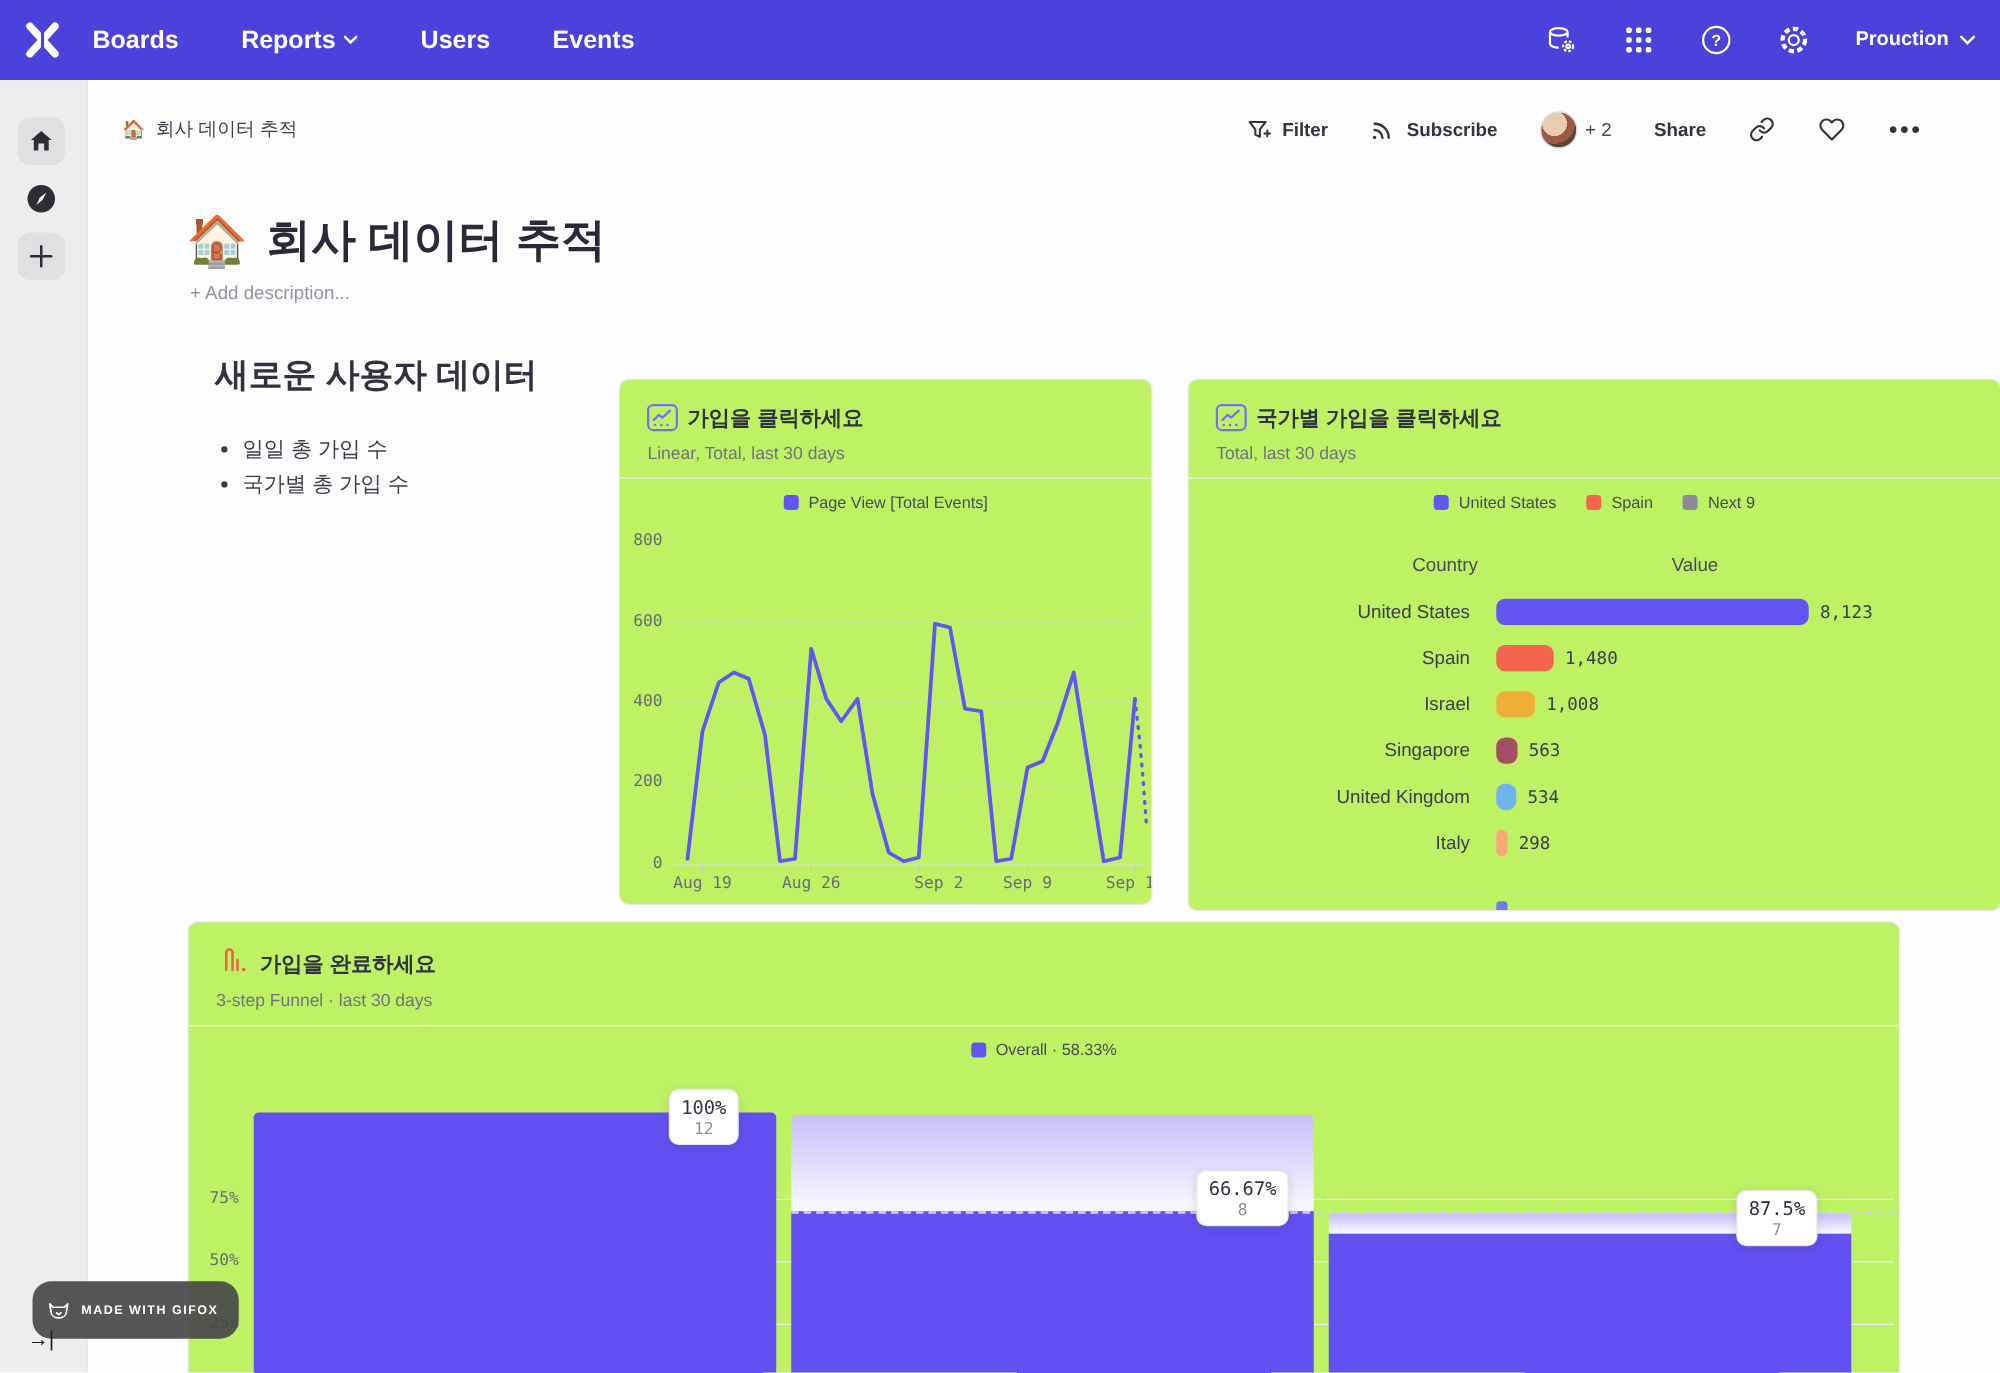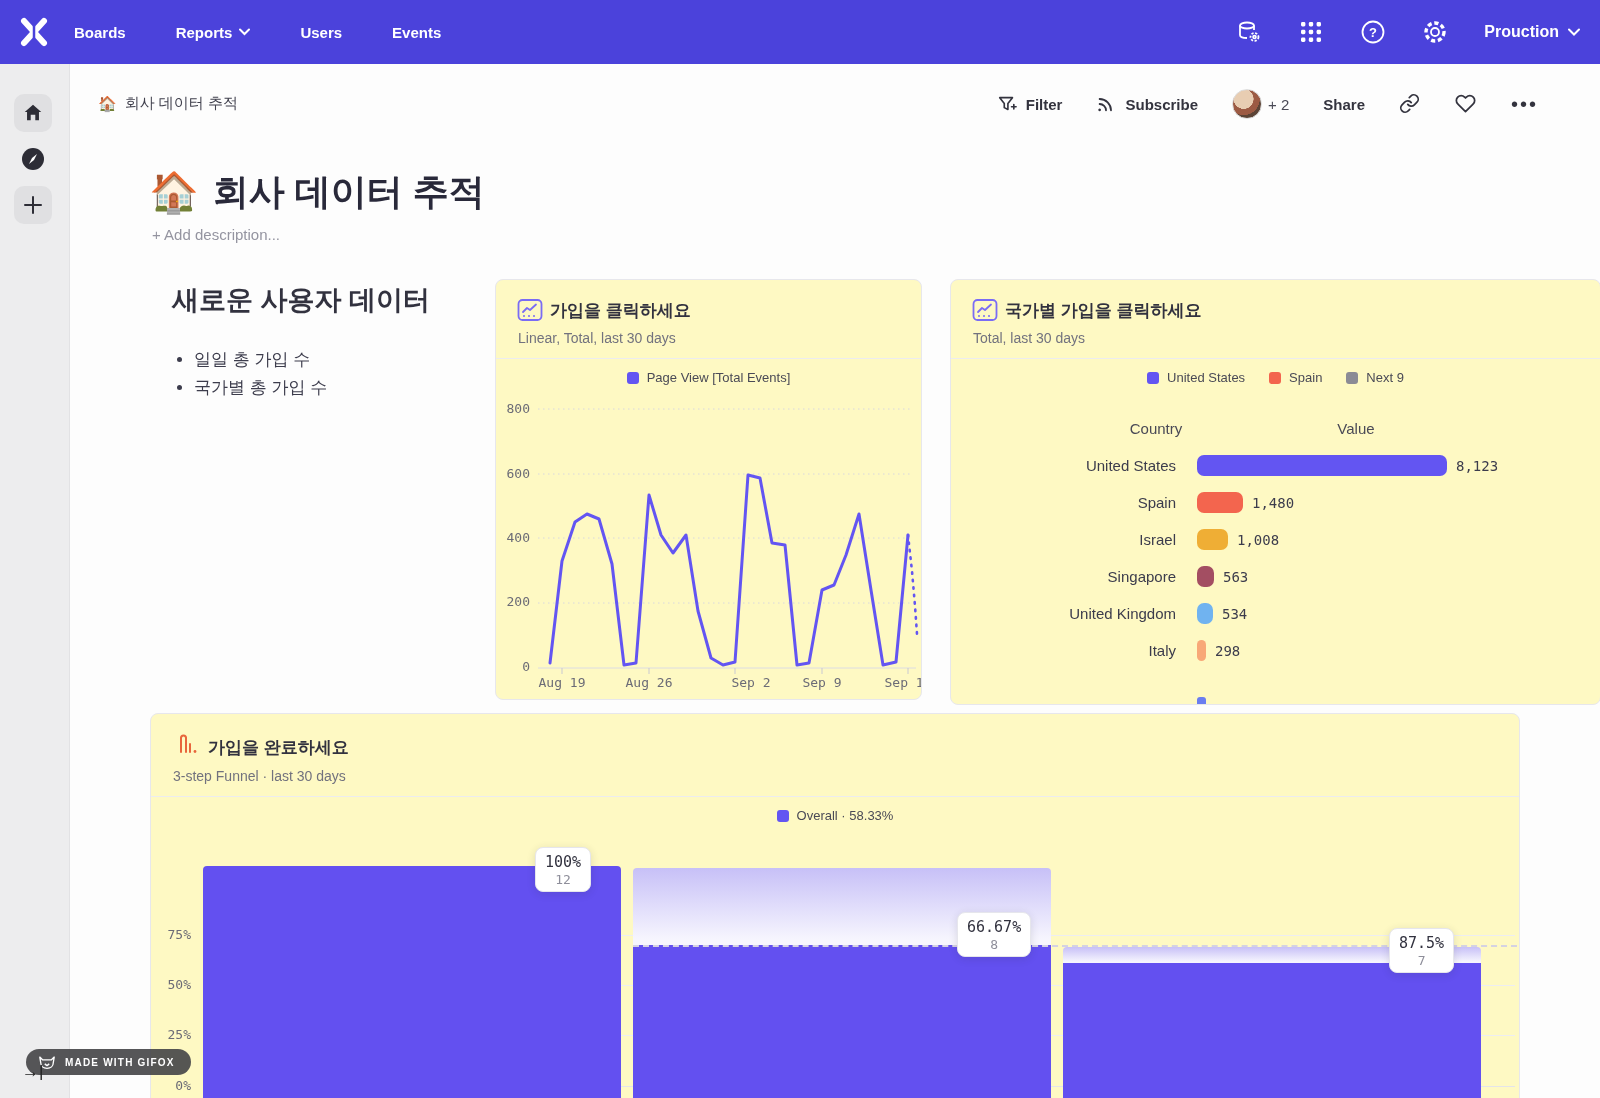--- a/index.html
+++ b/index.html
@@ -3,21 +3,21 @@
 <meta charset="utf-8">
 <style>
   * { margin:0; padding:0; box-sizing:border-box; }
   html,body { width:1600px; height:1098px; overflow:hidden; }
   body { font-family:"Liberation Sans", sans-serif; background:#fdfdfd; position:relative; color:#32323f; }
   .mono { font-family:"DejaVu Sans Mono", monospace; }
 
   
   .topbar { position:absolute; left:0; top:0; width:1600px; height:64px; background:#4B42DB; display:flex; align-items:center; z-index:30; }
   .logo { position:absolute; left:18px; top:16px; width:32px; height:32px; }
-  .nav-item { color:#fff; font-size:15px; font-weight:600; margin-left:50px; cursor:pointer; display:flex; align-items:center; gap:7px; }
+  .nav-item { color:#fff; font-size:20px; font-weight:600; margin-left:50px; cursor:pointer; display:flex; align-items:center; gap:7px; }
   .nav-item:first-of-type { margin-left:74px; }
   .searchbox { position:absolute; left:530px; top:10px; width:576px; height:44px; background:#443CC6; border-radius:10px; display:flex; align-items:center; padding-left:16px; }
   .searchbox input { background:transparent; border:none; outline:none; color:#fff; font-size:16px; margin-left:12px; width:480px; font-family:"Liberation Sans",sans-serif; }
   .searchbox input::placeholder { color:#d9d5ff; opacity:1; }
   .top-icons { position:absolute; right:20px; top:0; height:64px; display:flex; align-items:center; gap:36px; }
   .top-icon { width:26px; height:26px; color:#fff; cursor:pointer; display:flex; align-items:center; justify-content:center; }
   .project { color:#fff; font-size:16px; font-weight:600; display:flex; align-items:center; gap:9px; cursor:pointer; }
 
   
   .rail { position:absolute; left:0; top:64px; width:70px; height:1034px; background:#ededee; border-right:1px solid #e2e2e4; z-index:20; }
@@ -38,21 +38,21 @@
   .page-title { position:absolute; left:149px; top:168px; font-size:36px; font-weight:700; color:#29293a; display:flex; align-items:center; gap:14px; }
   .page-title .emoji { font-size:40px; }
   .add-desc { position:absolute; left:152px; top:226px; font-size:15px; color:#9494a0; cursor:text; }
 
   
   .text-tile { position:absolute; left:172px; top:282px; width:300px; }
   .text-tile h2 { font-size:27px; font-weight:700; color:#32323f; }
   .text-tile ul { margin:28px 0 0 22px; font-size:17px; color:#3c3c4c; line-height:28px; }
 
   
-  .card { position:absolute; background:#fef9c3; border:1px solid #e7e7ec; border-radius:8px; overflow:hidden; }
+  .card { position:absolute; background:#bef264; border:1px solid #e7e7ec; border-radius:8px; overflow:hidden;margin-top:24px; }
   .tile-title { position:absolute; left:54px; top:19px; font-size:17px; font-weight:700; color:#32323f; }
   .tile-sub { position:absolute; left:22px; top:50px; font-size:14px; color:#72727e; }
   .tile-icon { position:absolute; left:21px; top:17px; width:26px; height:26px; }
   .divider { position:absolute; left:0; top:78px; width:100%; height:1px; background:#ececf0; }
   .legend { position:absolute; top:90px; left:0; width:100%; display:flex; justify-content:center; align-items:center; gap:24px; font-size:13px; color:#4a4a56; }
   .legend-item { display:flex; align-items:center; gap:8px; }
   .swatch { width:12px; height:12px; border-radius:3px; }
 
   
   #line-card { left:495px; top:279px; width:427px; height:421px; }
@@ -75,21 +75,21 @@
   .f-ylab { position:absolute; width:40px; text-align:right; font-size:13px; color:#6b6b76; }
   .fbar { position:absolute; width:418px; }
   .fbar .grad { position:absolute; left:0; width:100%; border-radius:4px 4px 0 0; background:linear-gradient(#c7c0f7, #f6f5fe 92%); }
   .fbar .solid { position:absolute; left:0; width:100%; }
   .f-dash { position:absolute; left:482px; top:231px; width:884px; border-top:2px dashed #d4d2e2; }
   .tooltip { position:absolute; background:#fff; border:1px solid #e6e6ec; border-radius:8px; box-shadow:0 2px 8px rgba(40,40,60,.14); text-align:center; padding:5px 9px 4px; z-index:5; }
   .tooltip .t1 { font-size:15px; color:#32323f; }
   .tooltip .t2 { font-size:13px; color:#8e8e9a; margin-top:1px; }
 
   
-  .gifox { position:absolute; left:26px; top:1025px; height:26px; background:rgba(72,72,74,.92); border-radius:15px; display:flex; align-items:center; padding:0 16px 0 12px; gap:9px; z-index:40;margin-top:24px; }
+  .gifox { position:absolute; left:26px; top:1025px; height:46px; background:rgba(72,72,74,.92); border-radius:15px; display:flex; align-items:center; padding:0 16px 0 12px; gap:9px; z-index:40; }
   .gifox span { color:#fff; font-size:10px; font-weight:700; letter-spacing:1.2px; }
   .collapse { position:absolute; left:22px; top:1062px; font-size:17px; color:#222; z-index:40; cursor:pointer; }
 </style>
 </head>
 <body>
 
 <div class="topbar">
   <svg class="logo" viewBox="0 0 32 32">
     <g stroke="#fff" stroke-width="6" stroke-linecap="round">
       <line x1="6" y1="5" x2="26" y2="27"></line>

